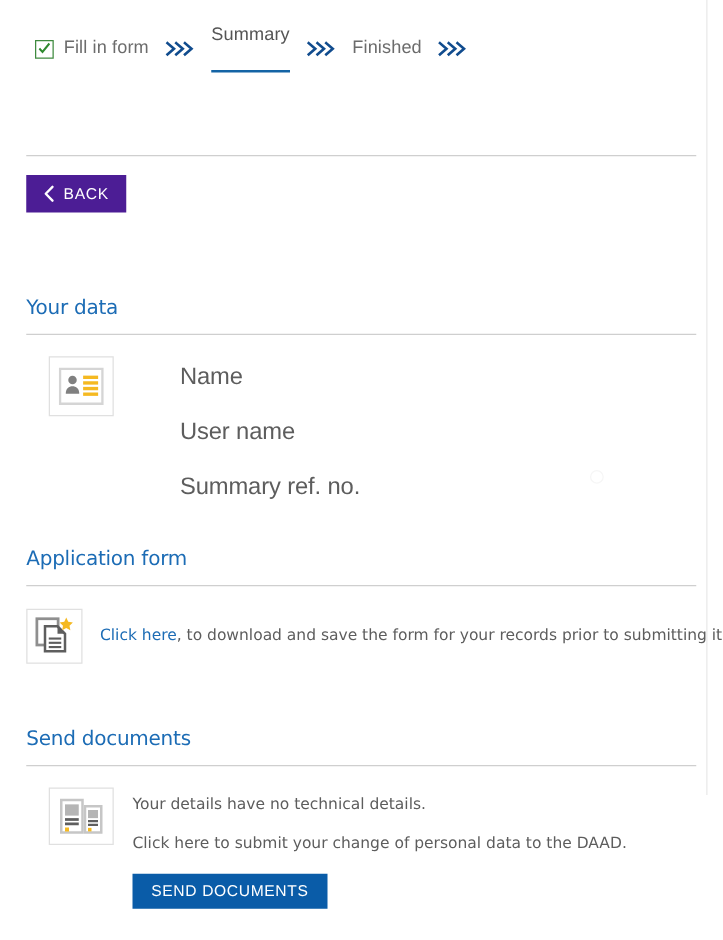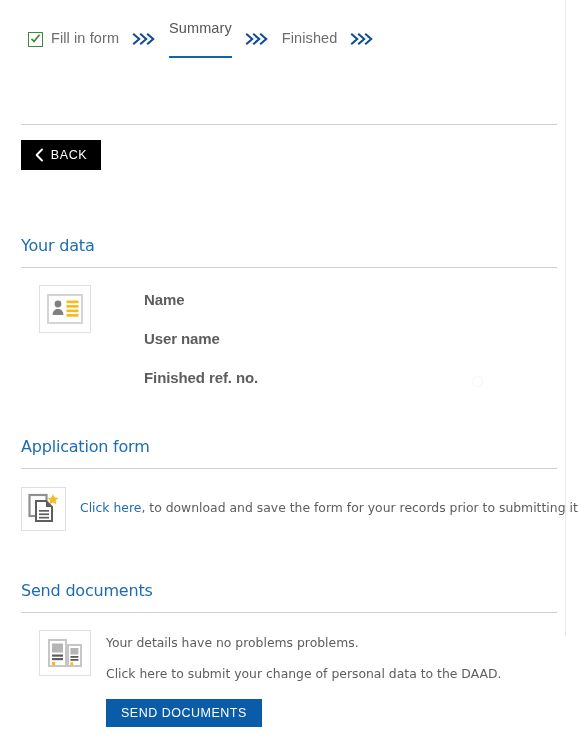--- a/index.html
+++ b/index.html
@@ -77,21 +77,21 @@
     background: #cfcfcf;
   }
 
   
   .back-btn {
     position: absolute;
     left: 21px;
     top: 140px;
     width: 80px;
     height: 30px;
-    background: #000000;
+    background: #4c1d95;
     color: #ffffff;
     border: none;
     font-family: "Liberation Sans", sans-serif;
     font-size: 12.5px;
     letter-spacing: .6px;
     display: flex;
     align-items: center;
     justify-content: center;
     gap: 7px;
     cursor: pointer;
@@ -129,22 +129,22 @@
     background: #fff;
     display: flex;
     align-items: center;
     justify-content: center;
     flex: 0 0 auto;
     margin-left: 18px;
     box-sizing: border-box;
   }
   .data-fields { margin-left: 53px; padding-top: 6px; }
   .data-label {
-    font-size: 15px;
-    font-weight: bold;
+    font-size: 19px;
+    font-weight: normal;
     color: #5d5d5d;
     margin-bottom: 22px;
     letter-spacing: -.1px;
   }
   .data-label:last-child { margin-bottom: 0; }
 
   .spinner {
     position: absolute;
     width: 9px;
     height: 9px;
@@ -289,21 +289,21 @@
           <path d="M5.6 21 C5.6 16.8 8.2 15 11 15 C13.8 15 16.4 16.8 16.4 21 Z" fill="#808080"></path>
           <rect x="19.5" y="6.5" width="12" height="2.7" fill="#f5b921"></rect>
           <rect x="19.5" y="11" width="12" height="2.7" fill="#f5b921"></rect>
           <rect x="19.5" y="15.5" width="12" height="2.7" fill="#f5b921"></rect>
           <rect x="19.5" y="20" width="12" height="2.7" fill="#f5b921"></rect>
         </svg>
       </div>
       <div class="data-fields">
         <div class="data-label">Name</div>
         <div class="data-label">User name</div>
-        <div class="data-label">Finished ref. no.</div>
+        <div class="data-label">Summary ref. no.</div>
       </div>
       <div class="spinner"></div>
     </div>
   </div>
 
   <div class="section" style="top:437px;">
     <h2 class="section-title">Application form</h2>
     <div class="section-rule"></div>
 
     <div class="form-row">
@@ -339,20 +339,20 @@
           <rect x="5" y="21" width="11" height="2.2" fill="#5e5e5e"></rect>
           <rect x="5" y="25" width="3.2" height="3.2" fill="#f5b921"></rect>
           <rect x="21" y="8" width="13" height="21" fill="#ffffff" stroke="#c6c6c6" stroke-width="2"></rect>
           <rect x="23.4" y="11" width="8" height="6.5" fill="#b5b5b5"></rect>
           <rect x="23.4" y="19" width="8" height="1.8" fill="#5e5e5e"></rect>
           <rect x="23.4" y="22" width="8" height="1.8" fill="#5e5e5e"></rect>
           <rect x="23.4" y="25.3" width="2.8" height="2.8" fill="#f5b921"></rect>
         </svg>
       </div>
       <div class="send-body">
-        <div class="send-line">Your details have no problems problems.</div>
+        <div class="send-line">Your details have no technical details.</div>
         <div class="send-line">Click here to submit your change of personal data to the DAAD.</div>
         <button class="send-btn">SEND DOCUMENTS</button>
       </div>
     </div>
   </div>
 
 </div>
 
 </body></html>

